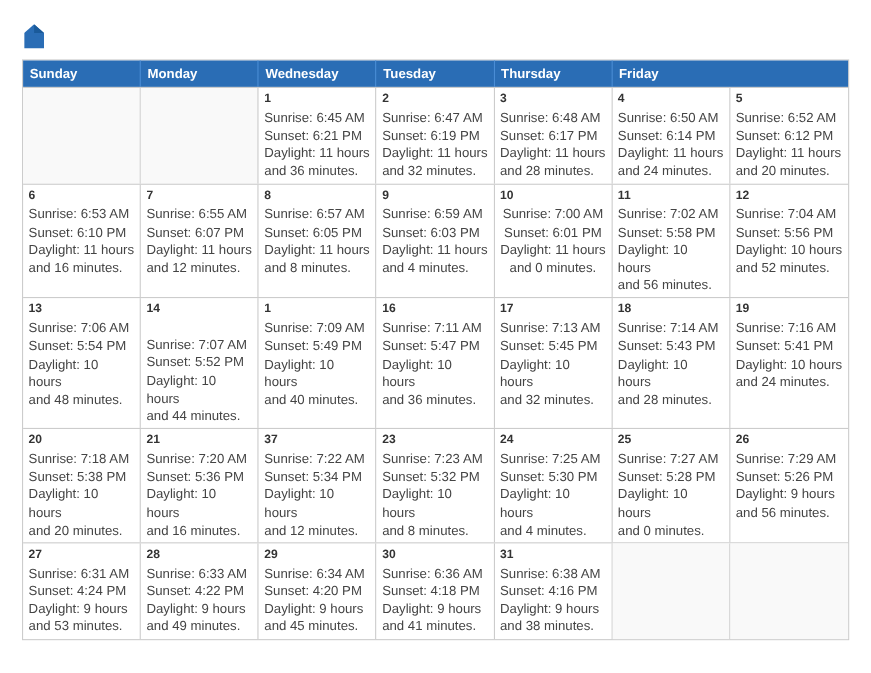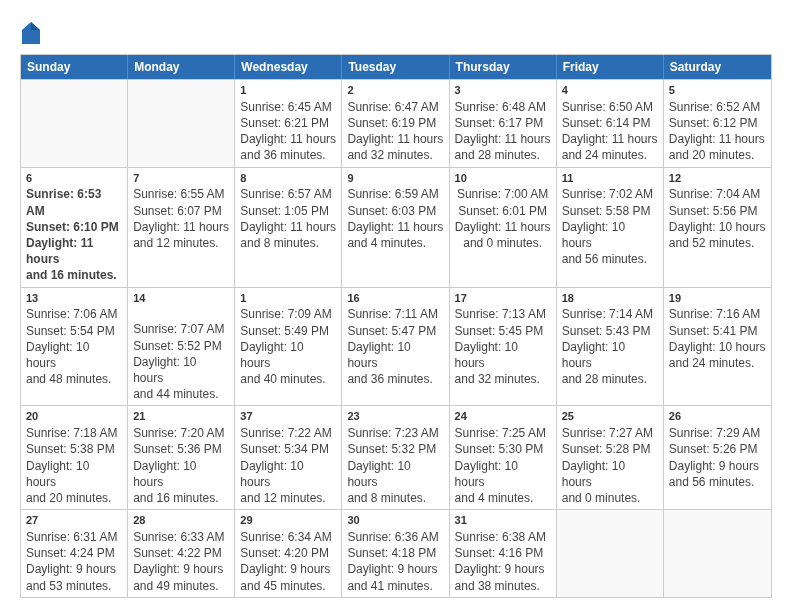--- a/index.html
+++ b/index.html
@@ -127,21 +127,20 @@
   </div>
 
   <div class="calendar">
     <div class="cal-header">
     <div class="cal-header-cell">Sunday</div>
         <div class="cal-header-cell">Monday</div>
         <div class="cal-header-cell">Wednesday</div>
         <div class="cal-header-cell">Tuesday</div>
         <div class="cal-header-cell">Thursday</div>
         <div class="cal-header-cell">Friday</div>
-        <div class="cal-header-cell">Saturday</div>
       </div>
     <div class="cal-body">
     <div class="cal-row">
           <div class="cal-cell empty"></div>
           <div class="cal-cell empty"></div>
           <div class="cal-cell">
             <span class="day-num">1</span>
             <div class="day-info" style="white-space: pre-line;">Sunrise: 6:45 AM
 Sunset: 6:21 PM
 Daylight: 11 hours
@@ -172,36 +171,36 @@
             <span class="day-num">5</span>
             <div class="day-info" style="white-space: pre-line;">Sunrise: 6:52 AM
 Sunset: 6:12 PM
 Daylight: 11 hours
 and 20 minutes.</div>
           </div>
         </div>
         <div class="cal-row">
           <div class="cal-cell">
             <span class="day-num">6</span>
-            <div class="day-info" style="white-space: pre-line; font-weight: bold;">Sunrise: 6:53 AM
+            <div class="day-info" style="white-space: pre-line;">Sunrise: 6:53 AM
 Sunset: 6:10 PM
 Daylight: 11 hours
 and 16 minutes.</div>
           </div>
           <div class="cal-cell">
             <span class="day-num">7</span>
             <div class="day-info" style="white-space: pre-line;">Sunrise: 6:55 AM
 Sunset: 6:07 PM
 Daylight: 11 hours
 and 12 minutes.</div>
           </div>
           <div class="cal-cell">
             <span class="day-num">8</span>
             <div class="day-info" style="white-space: pre-line;">Sunrise: 6:57 AM
-Sunset: 1:05 PM
+Sunset: 6:05 PM
 Daylight: 11 hours
 and 8 minutes.</div>
           </div>
           <div class="cal-cell">
             <span class="day-num">9</span>
             <div class="day-info" style="white-space: pre-line;">Sunrise: 6:59 AM
 Sunset: 6:03 PM
 Daylight: 11 hours
 and 4 minutes.</div>
           </div>

